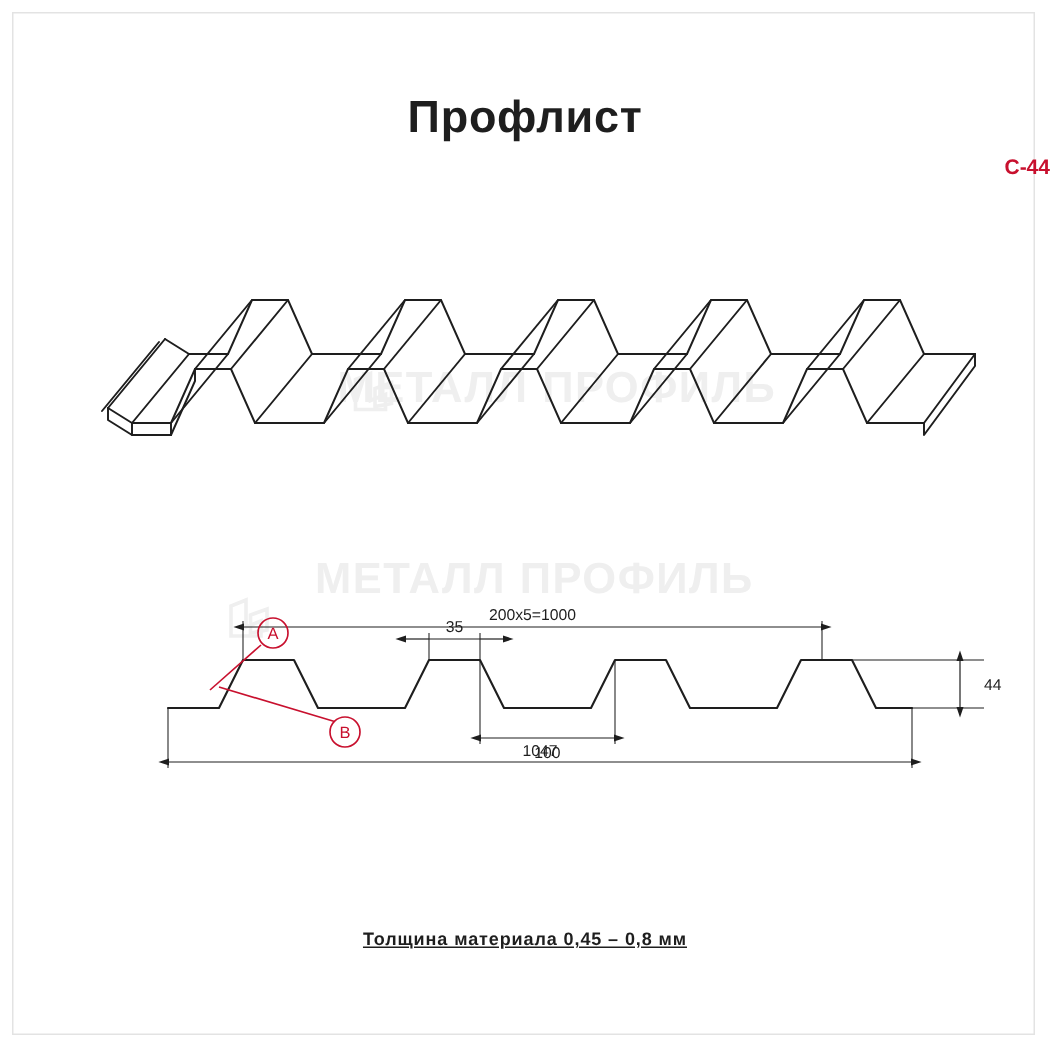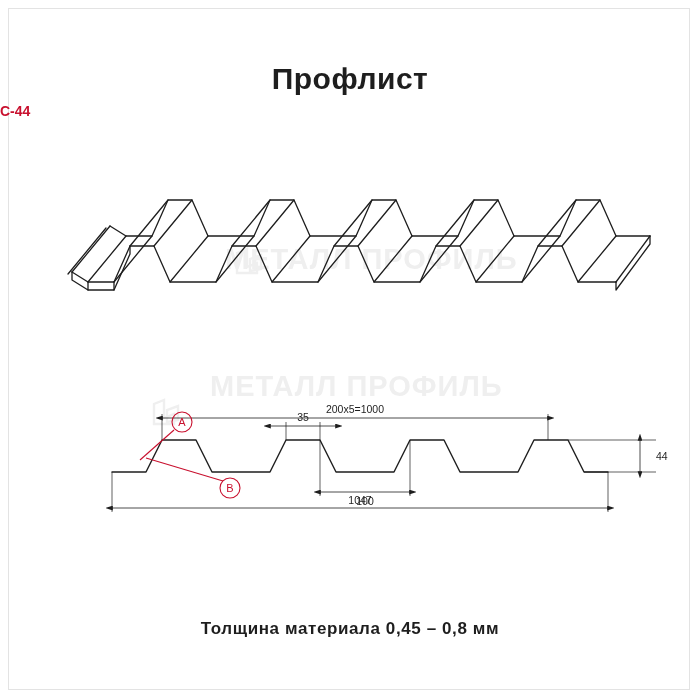--- a/index.html
+++ b/index.html
@@ -38,35 +38,36 @@
     font-size: 30px;
     font-weight: bold;
     letter-spacing: 0.5px;
     color: #1e1e1e;
   }
   .subtitle {
     position: absolute;
     top: 103px;
     left: 0;
     width: 700px;
-    text-align: left;
+    text-align: right;
     font-size: 14px;
     font-weight: bold;
     color: #c8102e;
   }
   .footer {
     position: absolute;
     top: 619px;
     left: 0;
     width: 700px;
     text-align: center;
-    font-size: 17px;
+    font-size: 12px;
     font-weight: bold;
     letter-spacing: 0.6px;
     color: #1e1e1e;
+    text-decoration: underline;
   }
   .iso-wrap {
     position: absolute;
     left: 50px;
     top: 160px;
     width: 600px;
     height: 160px;
   }
   .sec-wrap {
     position: absolute;

